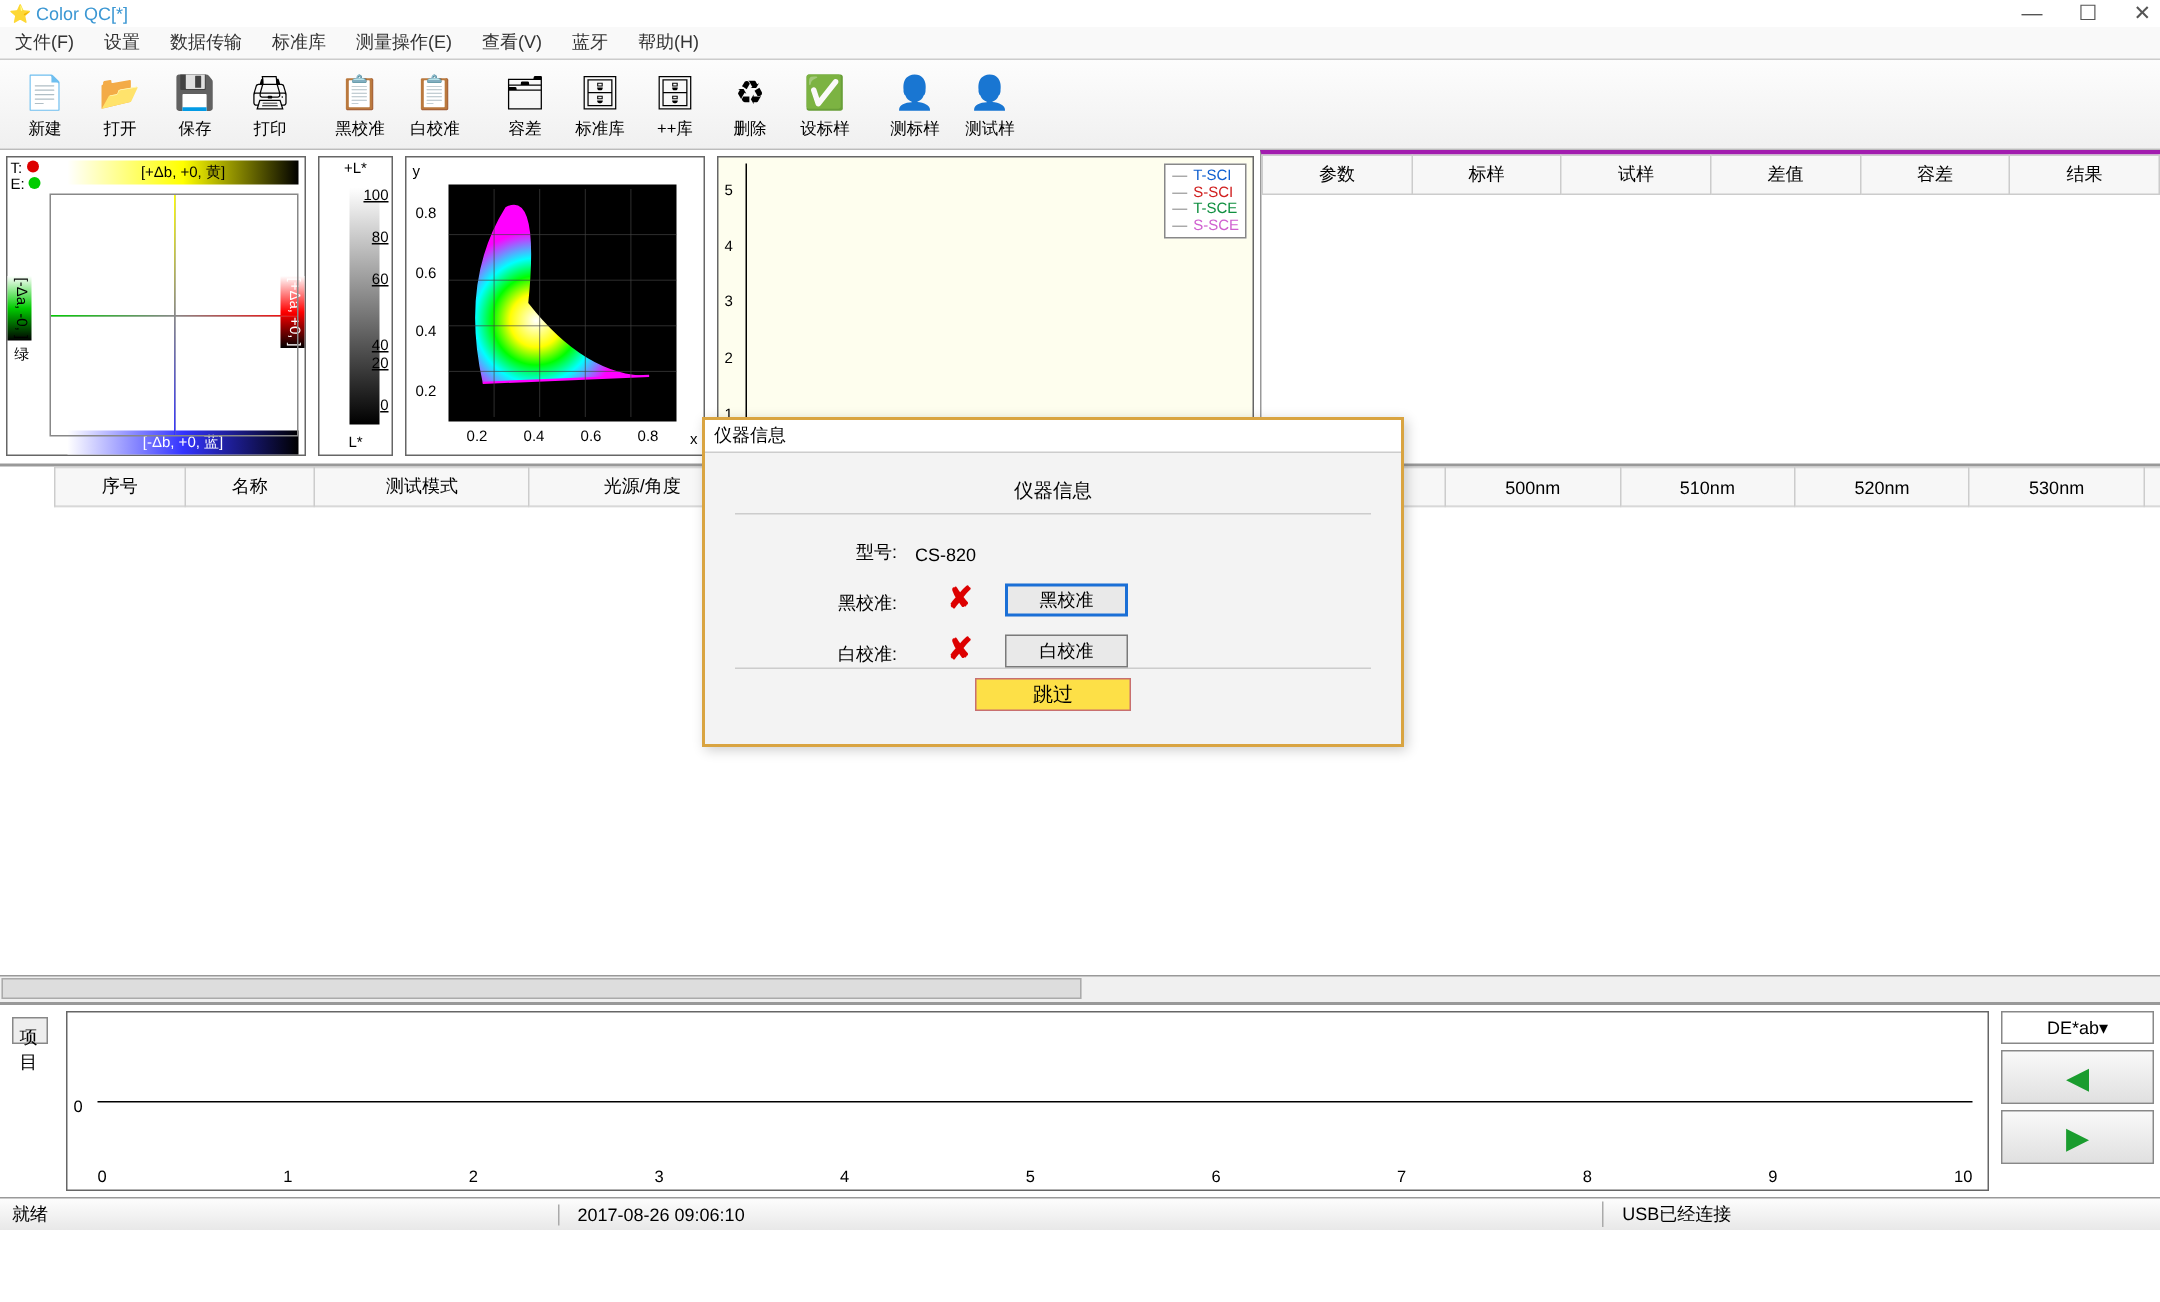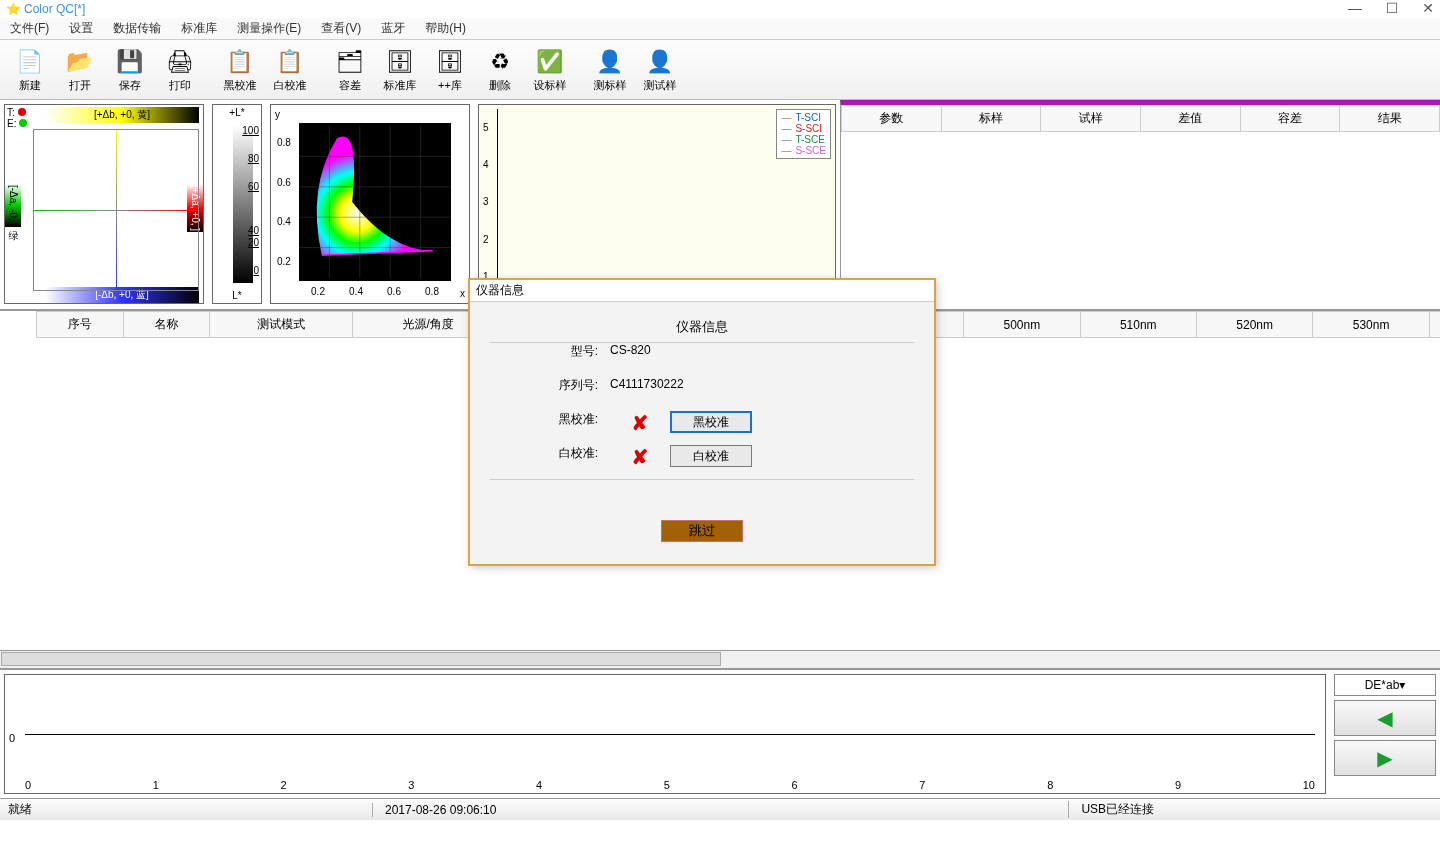--- a/index.html
+++ b/index.html
@@ -19,21 +19,21 @@
 
 .workspace { display:flex; height: 210px; border-bottom: 1px solid #999;}
 .panel { border: 1px solid #666; position:relative; background:#fff;}
 .lab-panel { width: 200px; height:200px; margin:4px;}
 .lstar-panel{width:50px;height:200px;margin:4px;}
 .cie-panel{width:200px;height:200px;margin:4px;position:relative;}
 .spectral{flex:1;height:200px;margin:4px;position:relative;background:#fefeee;}
 .legend-box{position:absolute;right:4px;top:4px;border:1px solid #888;background:#fff;padding:2px 4px;font-size:10px;}
 .legend-line{display:flex;align-items:center;gap:4px;}
 
-.right-table{width:600px;border-left:1px solid #999;border-top:5px solid #a21caf;height:210px;}
+.right-table{width:600px;border-left:1px solid #999;border-top:3px solid #a21caf;height:210px;}
 .right-table th{border:1px solid #ccc;background:#f7f7f7;padding:4px 6px;font-weight:normal;font-size:12px;}
 .right-table table{width:100%;border-collapse:collapse;}
 
 .data-grid{height:340px;overflow:auto;border-top:1px solid #999;background:#fff;}
 .data-grid table{border-collapse:collapse;width:100%;margin-left:36px;}
 .data-grid th{border:1px solid #ccc;background:#f7f7f7;padding:4px 6px;font-weight:normal;font-size:12px;white-space:nowrap;}
 
 .bottom-area{height:130px;display:flex;border-top:2px solid #999;}
 .bottom-label{writing-mode:horizontal-tb;padding:4px;border:1px solid #888;background:#eee;height:18px;margin:4px;}
 .bottom-chart{flex:1;border:1px solid #666;margin:4px;position:relative;background:#fff;}
@@ -41,29 +41,29 @@
 .nav-btn{height:36px;border:1px solid #888;background:linear-gradient(#f9f9f9,#e0e0e0);display:flex;align-items:center;justify-content:center;font-size:20px;}
 .dd{height:22px;border:1px solid #888;display:flex;align-items:center;justify-content:center;background:#fff;}
 
 .status-bar{height:22px;background:linear-gradient(#fdfdfd,#e8e8e8);border-top:1px solid #999;display:flex;align-items:center;padding:0 8px;font-size:12px;}
 .status-bar .sect{border-left:1px solid #aaa;padding:0 12px;}
 
 .dialog{position:absolute;left:468px;top:278px;width:468px;border:2px solid #d9a441;background:#f3f3f3;box-shadow:2px 2px 8px rgba(0,0,0,0.2);}
 .dialog-title{height:22px;background:#fff;border-bottom:1px solid #ccc;padding:2px 6px;font-size:12px;}
 .dialog-body{padding:10px 20px;}
 .dlg-heading{text-align:center;font-size:13px;padding:6px;}
-.dlg-row{display:flex;align-items:flex-start;height:34px;}
+.dlg-row{display:flex;align-items:flex-end;height:34px;}
 .dlg-row .lbl{width:120px;text-align:right;padding-right:12px;}
 .dlg-row .val{width:140px;}
 .dlg-row .mark{width:60px;text-align:center;color:#d00;font-size:20px;font-weight:bold;}
 .dlg-btn{width:82px;height:22px;border:1px solid #7a7a7a;background:#e9e9e9;font-size:12px;}
 .dlg-btn.focus{border:2px solid #1a6fd6;}
 .dlg-msg{text-align:center;padding:10px 0;}
 .dlg-footer{text-align:center;padding:6px 0 12px;}
-.skip-btn{width:82px;height:22px;border:1px solid #c86f6f;background:#a16207;margin-top:34px;}
+.skip-btn{width:104px;height:22px;border:1px solid #c86f6f;background:#fde047;}
 
 .lab-quad{position:absolute;inset:24px 4px 12px 28px;border:1px solid #888;}
 .lab-axis-h{position:absolute;left:0;right:0;top:50%;height:1px;background:#888;}
 .lab-axis-v{position:absolute;top:0;bottom:0;left:50%;width:1px;background:#888;}
 .lab-text{position:absolute;font-size:10px;}
 
 .cie-chrom{position:absolute;inset:18px 18px 22px 28px;background:#000;}
 .lstar-grad{position:absolute;inset:20px 8px 20px 20px;background:linear-gradient(to bottom,#fff,#000);}
 .lstar-tick{position:absolute;right:2px;font-size:10px;text-decoration:underline;}
 
@@ -293,20 +293,23 @@
         </tr>
       </thead>
     </table>
 </div>
 <div style="height:18px;border-top:1px solid #999;background:#f0f0f0;display:flex;">
   <div style="flex:0.5;height:14px;background:#ddd;border:1px solid #aaa;margin:1px;"></div>
   <div style="flex:0.5"></div>
 </div>
 
 <div class="bottom-area">
+  <div style="width:40px;padding:4px;">
+    <div class="bottom-label">项目</div>
+  </div>
   <div class="bottom-chart">
     <div style="position:absolute;left:4px;top:48%;font-size:11px;">0</div>
     <div style="position:absolute;left:20px;right:10px;top:50%;height:1px;background:#000;"></div>
     <div id="bottom-xticks" style="position:absolute;left:20px;right:10px;bottom:2px;display:flex;justify-content:space-between;font-size:11px;">
         <span>0</span>
         <span>1</span>
         <span>2</span>
         <span>3</span>
         <span>4</span>
         <span>5</span>
@@ -337,24 +340,20 @@
 <div class="dialog">
   <div class="dialog-title">仪器信息</div>
   <div class="dialog-body">
     <div class="dlg-heading">仪器信息</div>
     <hr style="border:none;border-top:1px solid #ccc;">
     <div class="dlg-row">
       <div class="lbl">型号:</div>
       <div class="val">CS-820</div>
     </div>
     <div class="dlg-row">
-      <div class="lbl">序列号:</div>
-      <div class="val">C4111730222</div>
-    </div>
-    <div class="dlg-row">
       <div class="lbl">黑校准:</div>
       <div class="mark">✘</div>
       <button class="dlg-btn focus">黑校准</button>
     </div>
     <div class="dlg-row">
       <div class="lbl">白校准:</div>
       <div class="mark">✘</div>
       <button class="dlg-btn">白校准</button>
     </div>
     <hr style="border:none;border-top:1px solid #ccc;">

